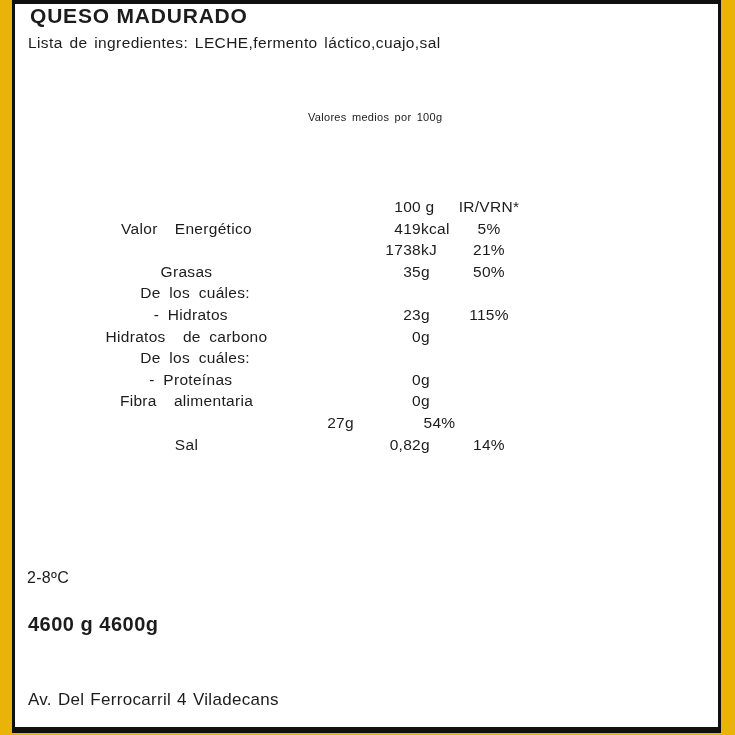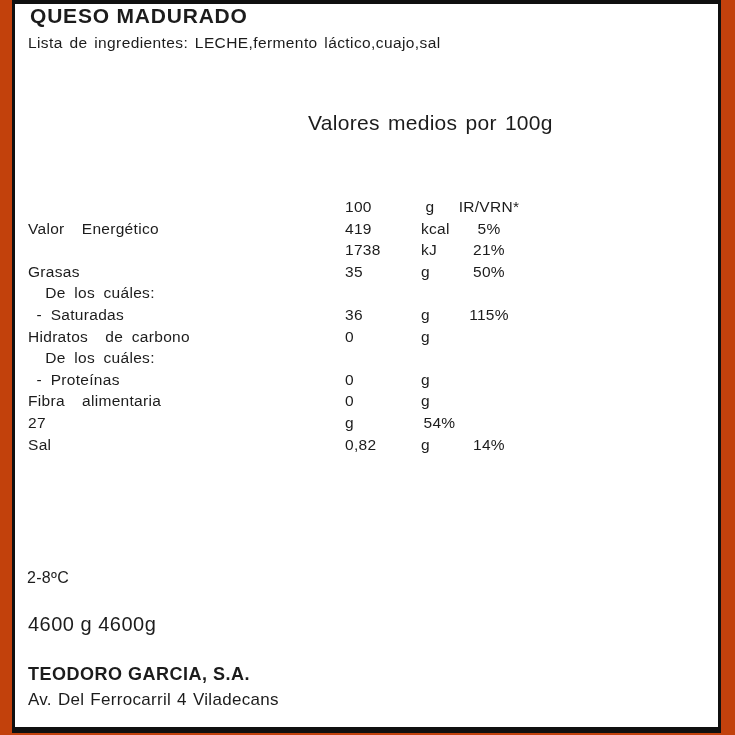--- a/index.html
+++ b/index.html
@@ -4,21 +4,21 @@
 <style>
   html, body {
     margin: 0;
     padding: 0;
     background: #ffffff;
   }
   .page {
     position: relative;
     width: 735px;
     height: 735px;
-    background: #c2410c;
+    background: #eab308;
     font-family: "Liberation Sans", sans-serif;
     color: #1c1c1c;
     overflow: hidden;
   }
   .label-box {
     position: absolute;
     left: 12px;
     top: 0;
     width: 709px;
     height: 733px;
@@ -39,52 +39,52 @@
     letter-spacing: 0.8px;
   }
   .ingredients {
     left: 28px; top: 34px;
     font-size: 15.5px;
     letter-spacing: 0.4px;
     word-spacing: 2px;
   }
   .caption {
     left: 308px; top: 111px;
-    font-size: 21px;
+    font-size: 11px;
     letter-spacing: 0.3px;
     word-spacing: 2px;
   }
   .nutrition {
     position: absolute;
     left: 28px;
     top: 196px;
     width: 492px;
     font-size: 15.5px;
     letter-spacing: 0.3px;
   }
   .nrow {
     display: grid;
     grid-template-columns: 317px 76px 37px 62px;
     height: 21.6px;
     line-height: 21.6px;
   }
   .ncell { white-space: pre; overflow: visible; }
-  .nlabel { text-align: left; word-spacing: 4px; }
-  .nnum { text-align: left; }
+  .nlabel { text-align: center; word-spacing: 4px; }
+  .nnum { text-align: right; }
   .nunit { text-align: left; }
   .npct { text-align: center; }
   .storage {
     left: 27px; top: 569px;
     font-size: 16px;
     letter-spacing: 0.3px;
   }
   .netweight {
     left: 28px; top: 613px;
     font-size: 20px;
-    font-weight: normal;
+    font-weight: bold;
     letter-spacing: 0.5px;
   }
   .producer {
     left: 28px; top: 664px;
     font-size: 18px;
     font-weight: bold;
     letter-spacing: 0.5px;
   }
   .address {
     left: 28px; top: 690px;
@@ -130,22 +130,22 @@
       <span class="ncell nunit">g</span>
       <span class="ncell npct">50%</span>
     </div>
     <div class="nrow">
       <span class="ncell nlabel">  De los cuáles:</span>
       <span class="ncell nnum"></span>
       <span class="ncell nunit"></span>
       <span class="ncell npct"></span>
     </div>
     <div class="nrow">
-      <span class="ncell nlabel"> - Saturadas</span>
-      <span class="ncell nnum">36</span>
+      <span class="ncell nlabel"> - Hidratos</span>
+      <span class="ncell nnum">23</span>
       <span class="ncell nunit">g</span>
       <span class="ncell npct">115%</span>
     </div>
     <div class="nrow">
       <span class="ncell nlabel">Hidratos  de carbono</span>
       <span class="ncell nnum">0</span>
       <span class="ncell nunit">g</span>
       <span class="ncell npct"></span>
     </div>
     <div class="nrow">
@@ -176,16 +176,15 @@
       <span class="ncell nnum">0,82</span>
       <span class="ncell nunit">g</span>
       <span class="ncell npct">14%</span>
     </div>
   </div>
 
   <div class="abs storage">2-8ºC</div>
 
   <div class="abs netweight">4600 g 4600g</div>
 
-  <div class="abs producer">TEODORO GARCIA, S.A.</div>
 
   <div class="abs address">Av. Del Ferrocarril 4 Viladecans</div>
 </div>
 
 </body></html>

